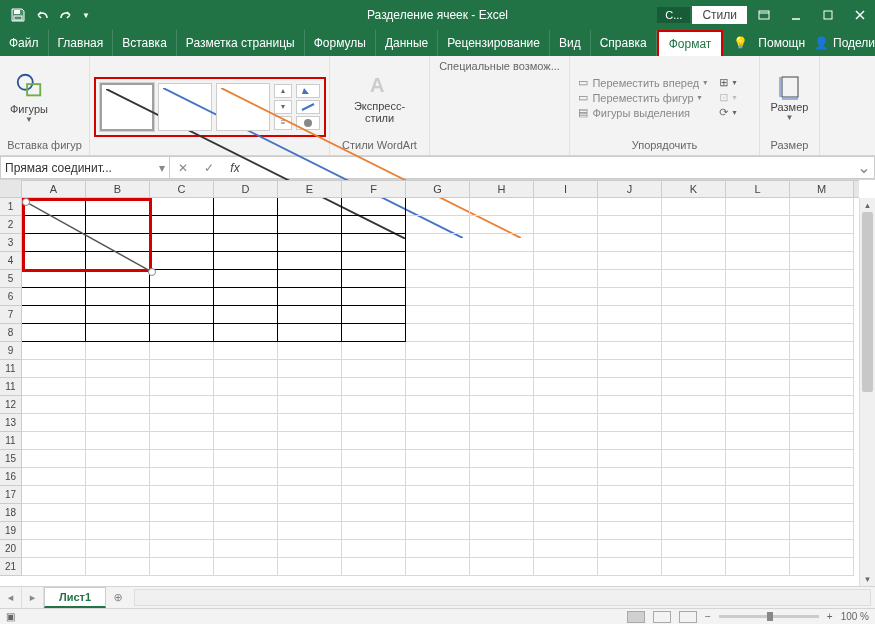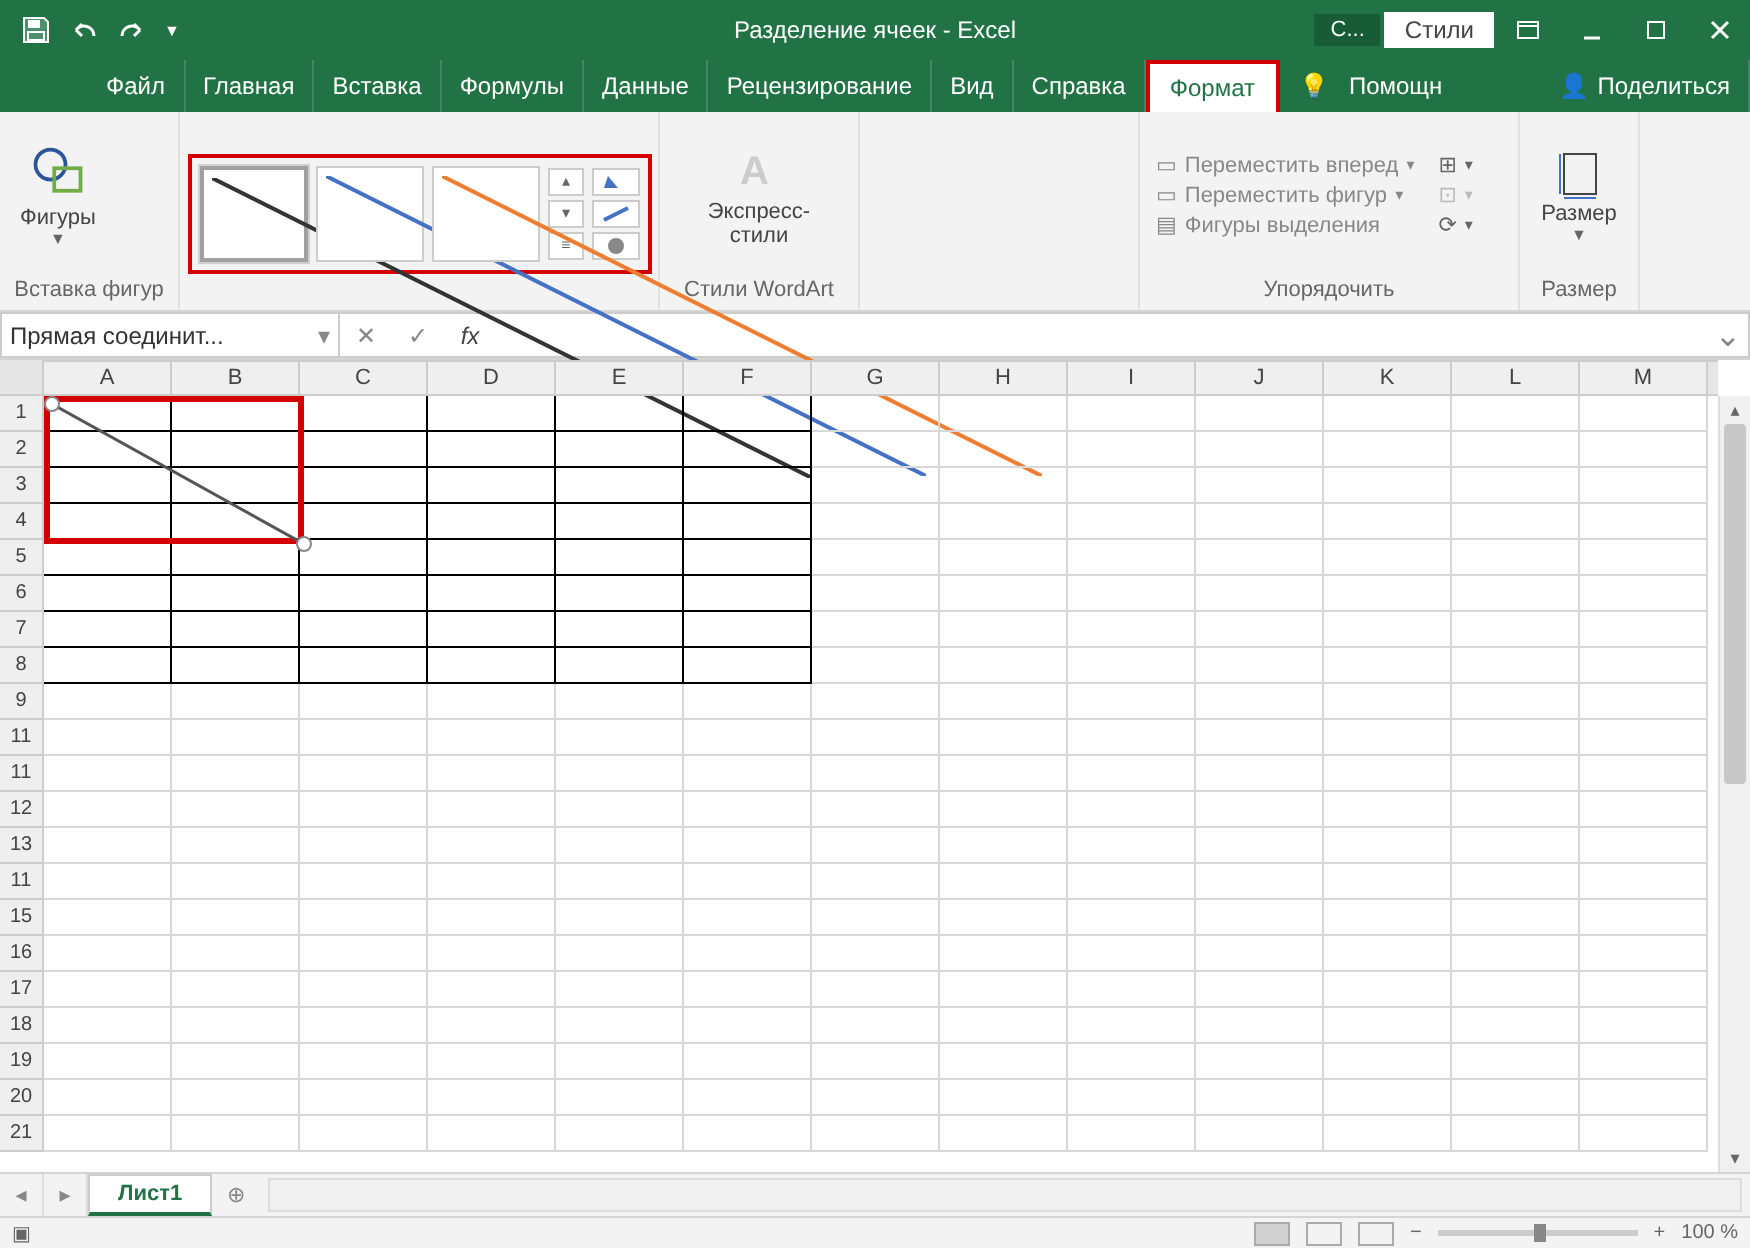--- a/index.html
+++ b/index.html
@@ -126,24 +126,25 @@
       </span>
     <span class="win-btn">
         <svg width="12" height="12">
           <path d="M2 2l8 8M10 2l-8 8" stroke="#fff" stroke-width="1.5"></path>
         </svg>
       </span>
   </div>
 </div>
 
 <div class="menubar">
-  <div id="tabs-container" style="display:flex;margin-left:44px;">
+  <div id="tabs-container" style="display:flex;">
       <div class="tab">Файл</div>
       <div class="tab">Главная</div>
       <div class="tab">Вставка</div>
+      <div class="tab">Разметка страницы</div>
       <div class="tab">Формулы</div>
       <div class="tab">Данные</div>
       <div class="tab">Рецензирование</div>
       <div class="tab">Вид</div>
       <div class="tab">Справка</div>
       <div class="tab active">Формат</div>
     </div>
   <div class="help-icons">
     <span style="padding:0 4px;">💡</span>
     <span>Помощн</span>
@@ -221,20 +222,21 @@
         <svg viewBox="0 0 28 28">
             <text x="4" y="20" font-size="20" fill="#ccc" font-weight="bold">A</text>
           </svg>
         <span>Экспресс-стили</span>
       </div>
     </div>
     <div class="group-label">Стили WordArt</div>
   </div>
 
   <div class="ribbon-group" style="width:140px;">
+    <div class="group-label">Специальные возмож...</div>
   </div>
 
   <div class="ribbon-group" style="width:190px;">
     <div class="group-body">
       <div class="arrange-list">
         <div>
             <span>▭</span>
             <span>Переместить вперед</span>
             <span style="font-size:8px;">▾</span>
           </div>

